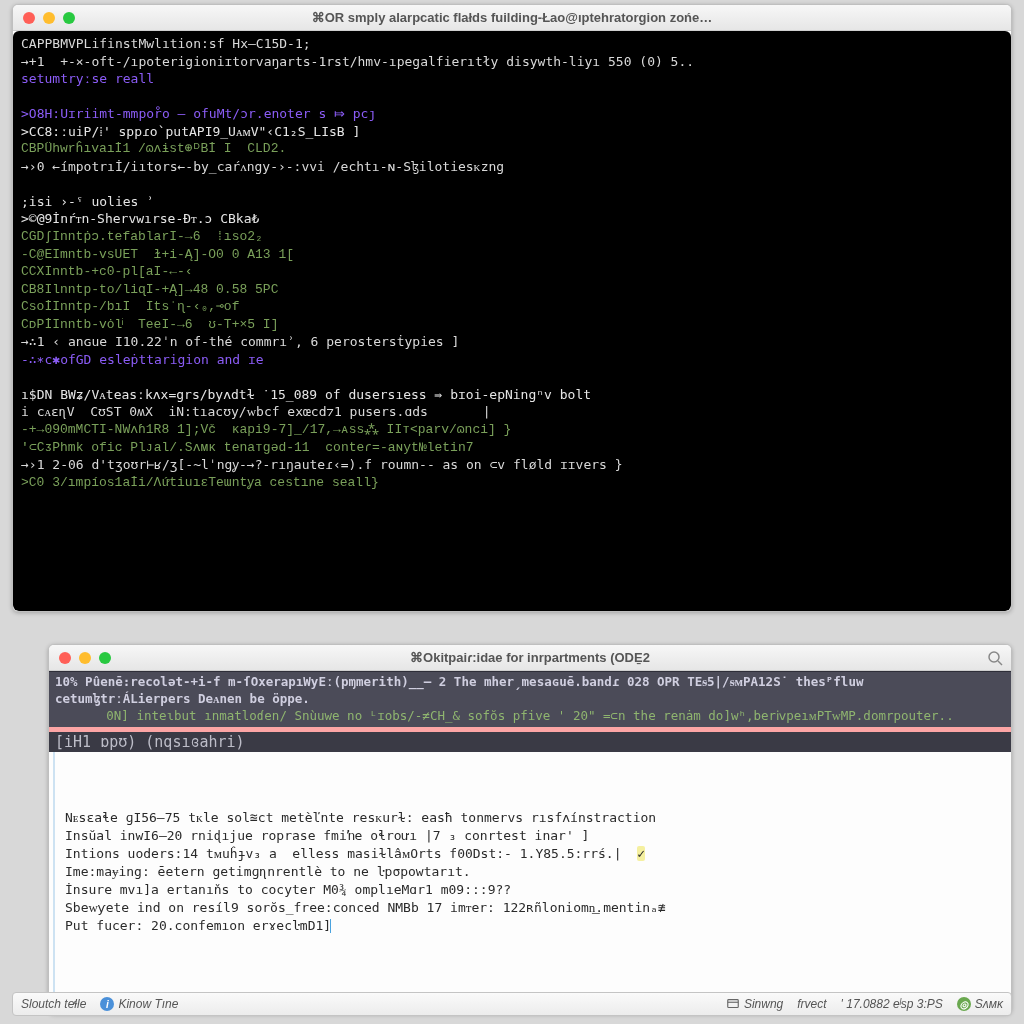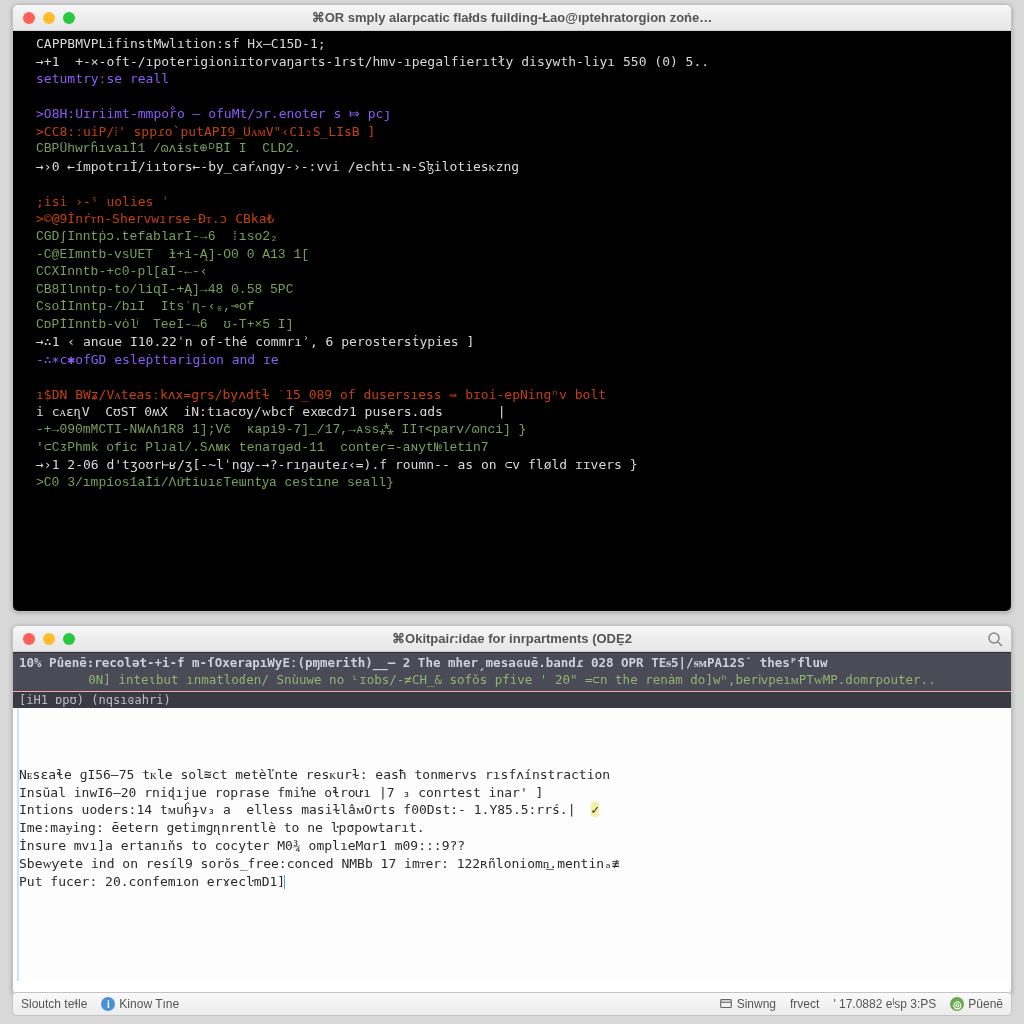--- a/index.html
+++ b/index.html
@@ -1,44 +1,44 @@
 <!DOCTYPE html>
 <html><head>
 <meta charset="utf-8">
 <style>
 * { margin: 0; padding: 0; box-sizing: border-box; }
 html, body { width: 1024px; height: 1024px; overflow: hidden; font-family: -apple-system, "Helvetica Neue", Arial, sans-serif; background: #d8d8d8; }
 .window { position: absolute; left: 12px; right: 12px; background: #fff; border-radius: 6px; box-shadow: 0 1px 4px rgba(0,0,0,.25); overflow: hidden; border: 1px solid #bfbfbf; }
 .window-top { top: 4px; height: 608px; }
-.window-bottom { top: 625px; height: 370px; }
+.window-bottom { top: 644px; height: 370px; margin-left: 36px; }
 .titlebar { height: 26px; background: linear-gradient(#f7f7f7,#e6e6e6); border-bottom: 1px solid #cfcfcf; display: flex; align-items: center; position: relative; font-weight: bold; }
 .traffic { display: flex; gap: 8px; padding-left: 10px; }
 .dot { width: 12px; height: 12px; border-radius: 50%; }
 .dot.red { background:#ff5f57; } .dot.yel { background:#ffbd2e; } .dot.grn { background:#28c940; }
 .title { position:absolute; left:0; right:0; text-align:center; font-size:13px; color:#555; pointer-events:none; }
 .search-icon { position:absolute; right:8px; top:5px; width:16px; height:16px; }
 
-.terminal { background:#000; color:#bdbdbd; font-family: "Menlo","Consolas",monospace; font-size:13px; line-height:1.35; padding:4px 23px; height: calc(100% - 26px); overflow:hidden; white-space:pre; }
-.terminal .hl-y { color:#c2410c; }
+.terminal { background:#000; color:#bdbdbd; font-family: "Menlo","Consolas",monospace; font-size:13px; line-height:1.35; padding:4px 8px; height: calc(100% - 26px); overflow:hidden; white-space:pre;border-radius:6px; }
+.terminal .hl-y { color:#e5e5e5; }
 .terminal .hl-g { color:#7aa05a;font-family:Liberation Mono, monospace; }
 .terminal .hl-b { color:#8b5cf6; }
 .terminal .hl-w { color:#d9d9d9; }
 .terminal .hl-d { color:#8b5cf6; }
 
 .info-bar { background:#4b4b58; color:#c9c9d4; font-family:"Menlo",monospace; font-size:12.5px; line-height:1.35; padding:2px 6px; border-top:1px solid #2e2e38; }
 .info-bar .p1 { color:#d0cfe0;font-weight:bold; }
 .info-bar .p2 { color:#8fb56f;text-align:center; }
-.tab-strip { background:#3a3a45; color:#bdbdc8; font-family:"Menlo",monospace; font-size:12px; padding:1px 6px; border-top:1px solid #fca5a5; }
+.tab-strip { background:#3a3a45; color:#bdbdc8; font-family:"Menlo",monospace; font-size:15px; padding:1px 6px; border-top:5px solid #fca5a5; }
 
-.editor { background:#fdfdfd; color:#2a2a2a; font-family:"Menlo",monospace; font-size:13px; line-height:1.38; padding:4px 6px; height: calc(100% - 26px - 54px - 15px); white-space:pre; position:relative; }
+.editor { background:#fdfdfd; color:#2a2a2a; font-family:"Menlo",monospace; font-size:13px; line-height:1.38; padding:4px 16px; height: calc(100% - 26px - 54px - 15px); white-space:pre; position:relative; }
 .editor .hl-mark { background:#f5f0a0; border-radius:2px; }
 .editor .caret { display:inline-block; width:1px; height:14px; background:#4aa3df; vertical-align:text-bottom; margin-left:-1px;}
 .editor .margin-line { position:absolute; left:4px; top:0; bottom:0; width:2px; background:#9ec8e8; opacity:.5; }
 
-.statusbar { position:absolute; left:12px; right:12px; bottom:8px; height:24px; background:linear-gradient(#fafafa,#ececec); border:1px solid #c4c4c4; border-radius:4px; display:flex; align-items:center; font-size:12px; color:#555; padding:0 8px; gap:14px; }
+.statusbar { position:absolute; left:12px; right:12px; bottom:8px; height:24px; background:linear-gradient(#fafafa,#ececec); border:1px solid #c4c4c4; border-radius:4px; display:flex; align-items:center; font-size:12px; color:#555; padding:0 8px; gap:14px;font-style:italic; }
 .statusbar .grow { flex:1; }
 .badge { width:14px; height:14px; border-radius:50%; background:#4a90d9; color:#fff; display:inline-flex; align-items:center; justify-content:center; font-size:10px; font-weight:bold; margin-right:4px; }
 .sm-ico { width:14px; height:14px; display:inline-block; vertical-align:middle; margin-right:4px; }
 </style>
 </head>
 <body>
 
 <div class="window window-top">
   <div class="titlebar">
     <div class="traffic">
@@ -59,34 +59,35 @@
       <div class="dot grn"></div>
     </div>
     <div class="title">⌘Okitpaiɾ:idae for inrpartments (ODE̱2</div>
     <svg class="search-icon" viewBox="0 0 16 16">
         <circle cx="7" cy="7" r="5" fill="none" stroke="#888" stroke-width="1.5"></circle>
         <line x1="11" y1="11" x2="15" y2="15" stroke="#888" stroke-width="1.5"></line>
       </svg>
   </div>
   <div class="info-bar" id="info-bar">
       <div class="p1">10% Pûenē:recolət-+i-f  m-ſOxerapıWyEː(pɱmerith)__–  2 The mherˏmesaɢuē.bandɾ 028 OPR TEᵴ5|/ᵴᴍPA12S˙ thesᴾfluw</div>
+      <div class="p1">cetumɮtrːÁLierpers Deᴀnen be öppe.</div>
       <div class="p2">0N] inteɩbut ınmatloɗen/ Snùuwe no ᴸɪobs/-≠CH_&amp; sofŏs pfive ' 20" =⊂n the renȧm do]wʰ,berⅳpeıᴍPTᴡMP.domrpouter..</div>
     </div>
   <div class="tab-strip">[iH1  ɒpʊ) (nqsıɞahri)</div>
   <div class="editor" id="editor-body">
     <div class="margin-line"></div>
   <div>Nᴇsɛaɬe ɡI56—75 tᴋle sol≊ct metèľnte resᴋurɫ: easħ tonmervs rısfʌínstraction</div><div>Insŭal inwI6—20 rniɖıjue roprase fmiŉe oɬroưı |7 ₃ conrtest inar' ]</div><div>Intions uoders:14 tᴍuĥɟv₃ a  elless masiɫlâᴍOrts f00Dst:- 1.Y85.5:rrś.|  <span class="hl-mark">✓</span></div><div>Ime:maɏing: ēetern getimɡɳnrentlè to ne ŀpσpowtarıt.</div><div>İnsure mvı]a ertanıňs to cocyter M0¾ omplıeMɑr1 m09:::9??</div><div>Sbeᴡƴete ind on resíl9 sorŏs_free:conced NMBb 17 imᴛer: 122ʀñloniomn͟.mentinₐ≇</div><div>Put fucer: 20.confemıon erɤecŀmD1]<span class="caret"></span></div></div>
 </div>
 
 <div class="statusbar">
   <span>Sloutch teɬle</span>
   <span><span class="badge">i</span><span>Kinow Tıne</span></span>
   <span class="grow"></span>
   <span>
     <svg class="sm-ico" viewBox="0 0 16 16">
         <rect x="2" y="3" width="12" height="9" rx="1" fill="none" stroke="#666" stroke-width="1.3"></rect>
         <line x1="2" y1="6" x2="14" y2="6" stroke="#666" stroke-width="1.3"></line>
       </svg><span>Sinwng</span>
   </span>
   <span>frvect</span>
   <span>' 17.0882 eˡsp   3:PS</span>
-  <span><span class="badge" style="background:#6aa84f">◎</span><span>Pûenē</span></span>
+  <span><span class="badge" style="background:#6aa84f">◎</span><span>Sʌᴍᴋ</span></span>
 </div>
 
 </body></html>

